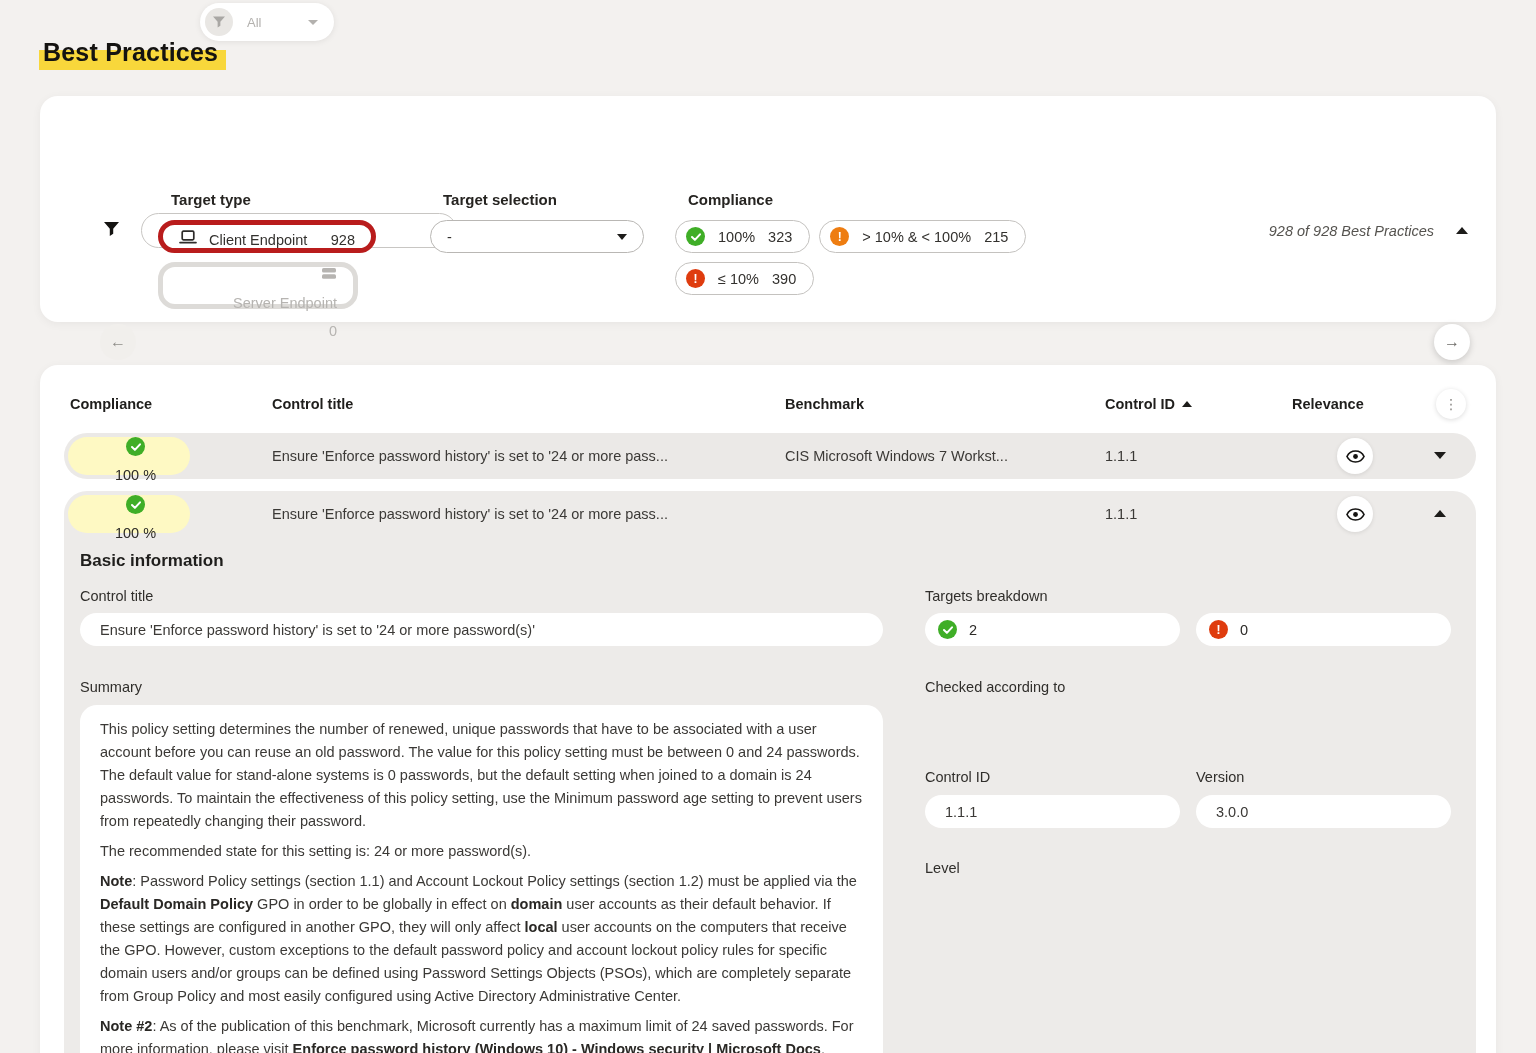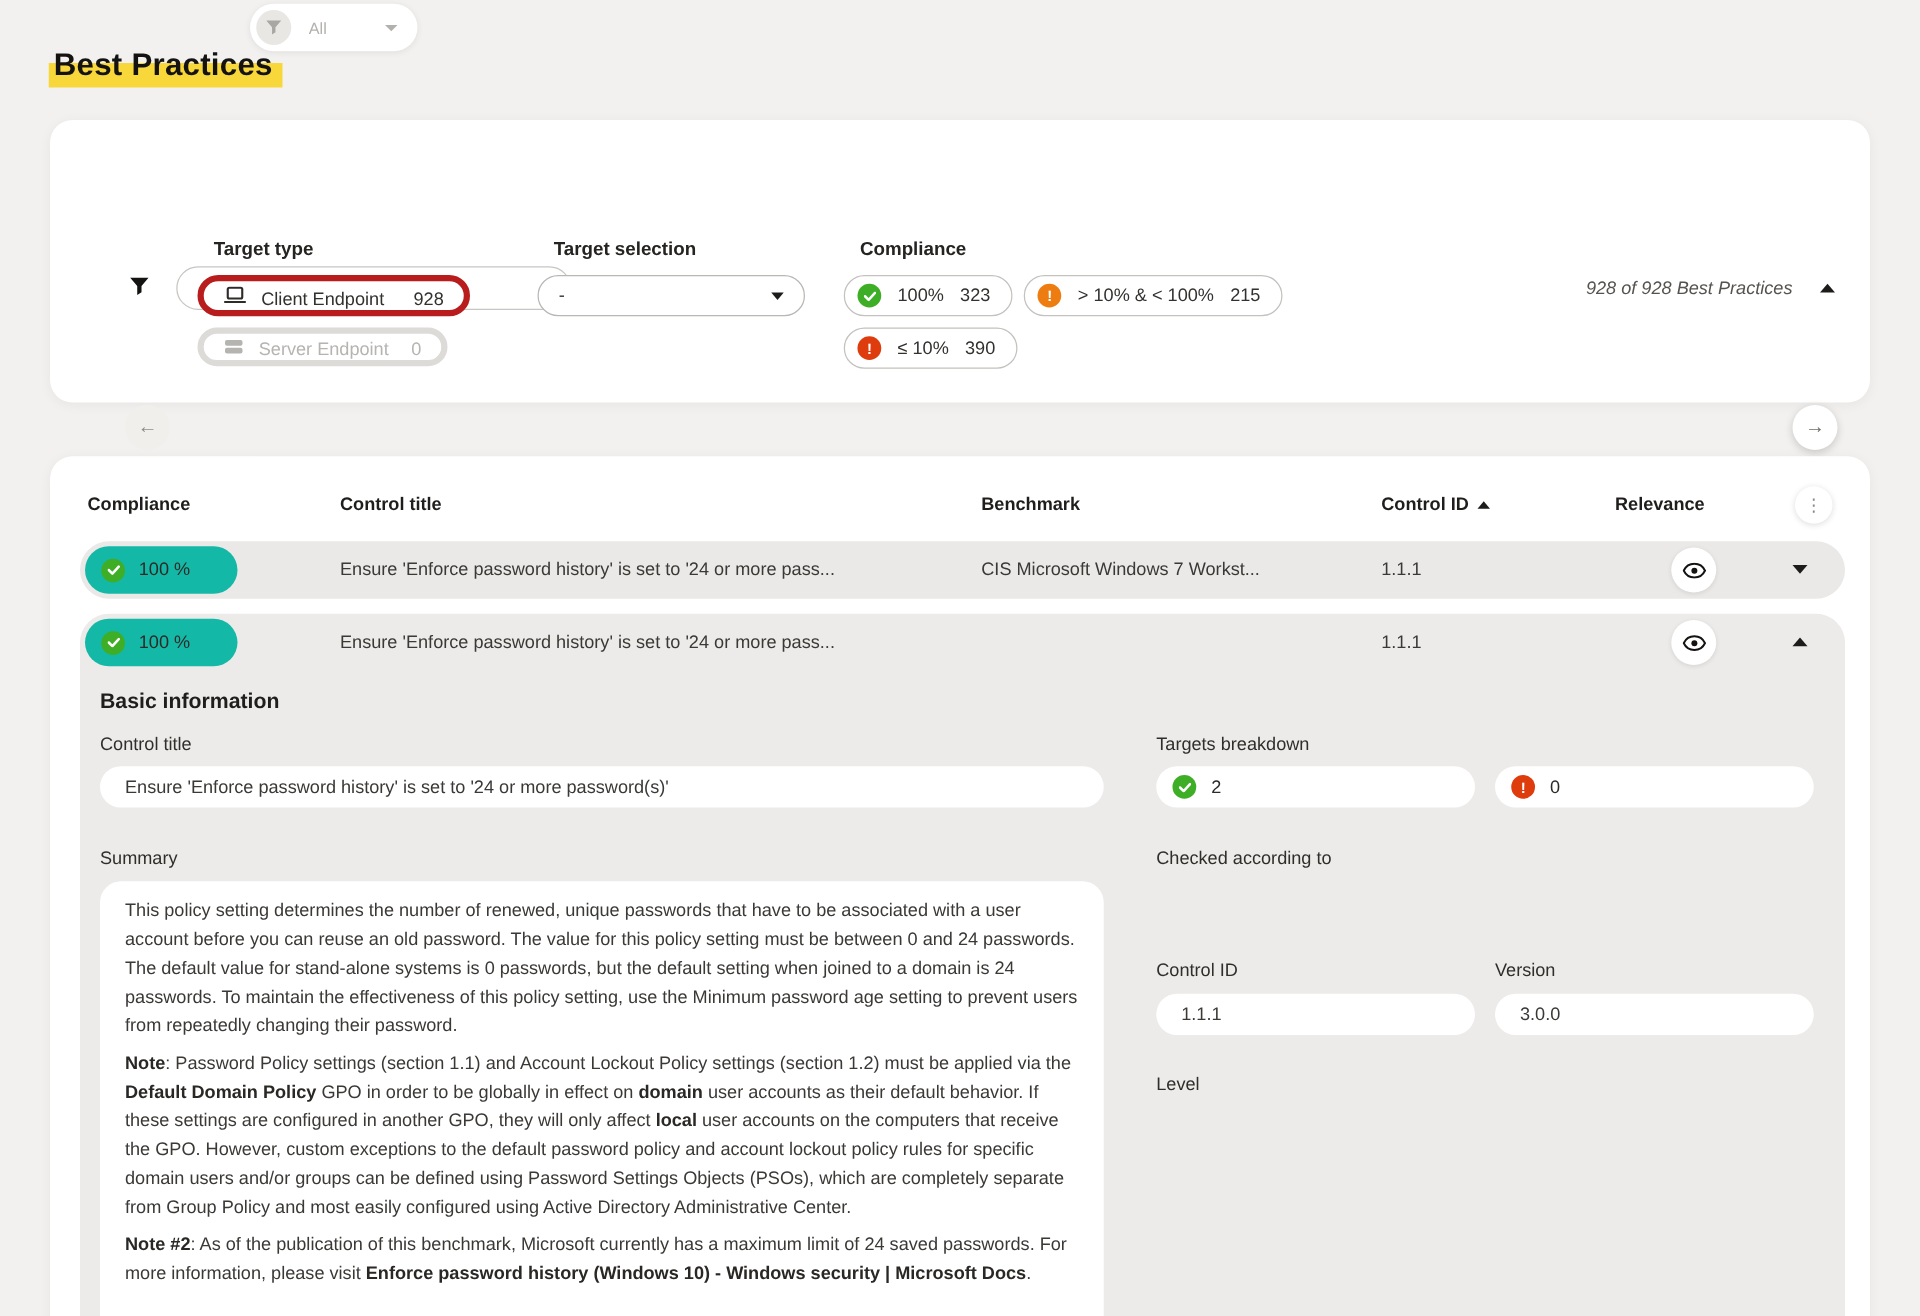--- a/index.html
+++ b/index.html
@@ -49,21 +49,21 @@
   .lbl-target-type { left:118px; }
   .lbl-target-sel  { left:390px; }
   .lbl-compliance  { left:635px; }
 
   .pill {
     display:inline-flex; align-items:flex-end; gap:12px;
     height:33px; border:5px solid #b91c1c; border-radius:17px; padding:0 16px;
     font-size:14.5px; color:#33312e; background:#fff; cursor:pointer;
   }
   .pill .count { margin-left:4px; }
-  .pill.disabled { border-color:#dddbd8; color:#b6b4b1; cursor:default; height:31px; }
+  .pill.disabled { border-color:#dddbd8; color:#b6b4b1; cursor:default; height:47px;flex-direction:column; }
   .client-pill { position:absolute; left:118px; top:124px; width:218px; }
   .server-pill { position:absolute; left:118px; top:166px; width:200px; }
   .client-pill .count, .server-pill .count { margin-left:auto; }
 
   .dropdown {
     position:absolute; left:390px; top:124px; width:214px; height:33px;
     border:1px solid #b9b7b4; border-radius:17px; background:#fff;
     display:flex; align-items:center; padding:0 16px; font-size:14.5px; color:#33312e; cursor:pointer;
   }
   .dropdown .chev { width:0; height:0; border-left:5px solid transparent; border-right:5px solid transparent; border-top:6px solid #1d1c1a; margin-left:auto; }
@@ -81,21 +81,21 @@
   .th { position:absolute; top:31px; font-size:14.5px; font-weight:700; color:#1f1e1c; cursor:pointer; }
   .th-compliance { left:30px; }  .th-title { left:232px; }  .th-benchmark { left:745px; }
   .th-id { left:1065px; display:flex; align-items:center; gap:7px; }
   .th-relevance { left:1252px; }
   .sort-asc { width:0; height:0; border-left:5px solid transparent; border-right:5px solid transparent; border-bottom:6px solid #1d1c1a; }
   .kebab-circ { position:absolute; left:1396px; top:24px; width:30px; height:30px; border-radius:50%; background:#fff; box-shadow:0 1px 5px rgba(0,0,0,0.14); display:flex; align-items:center; justify-content:center; color:#8a8885; font-size:14px; letter-spacing:0; cursor:pointer; }
 
   .trow { position:absolute; left:24px; width:1412px; height:46px; background:#ebe9e7; border-radius:23px; cursor:pointer; }
   .trow-1 { top:68px; }
   .row-inner { position:relative; width:100%; height:100%; }
-  .comp-badge { position:absolute; left:4px; top:4px; height:38px; width:122px; background:#14b8a6; border-radius:19px; display:flex; align-items:center; gap:11px; padding-left:13px; font-size:14.5px; color:#2c2a27; }
+  .comp-badge { position:absolute; left:4px; top:4px; height:38px; width:122px; background:#fef9c3; border-radius:19px; display:flex; align-items:center; gap:11px; padding-left:13px; font-size:14.5px; color:#2c2a27;flex-direction:column; }
   .cell { position:absolute; top:0; height:46px; display:flex; align-items:center; font-size:14.5px; color:#3b3936; }
   .cell-title { left:208px; } .cell-bench { left:721px; } .cell-id { left:1041px; }
   .eye-circ { position:absolute; left:1273px; top:5px; width:36px; height:36px; border-radius:50%; background:#fff; box-shadow:0 1px 4px rgba(0,0,0,0.10); display:flex; align-items:center; justify-content:center; cursor:pointer; }
   .row-caret { position:absolute; left:1370px; top:19px; }
   .caret-down { width:0; height:0; border-left:6px solid transparent; border-right:6px solid transparent; border-top:7px solid #1d1c1a; }
   .caret-up   { width:0; height:0; border-left:6px solid transparent; border-right:6px solid transparent; border-bottom:7px solid #1d1c1a; }
 
   
   .expanded { position:absolute; left:24px; top:126px; width:1412px; height:940px; background:#edebe9; border-radius:23px; }
   .exp-rowhead { position:absolute; left:0; top:0; width:100%; height:46px; cursor:pointer; }
@@ -266,20 +266,21 @@
     <span class="d-section-title">Basic information</span>
 
     <span class="d-label lbl-ctitle">Control title</span>
     <div class="d-input inp-ctitle">
       <span>Ensure 'Enforce password history' is set to '24 or more password(s)'</span>
     </div>
 
     <span class="d-label lbl-summary">Summary</span>
     <div class="summary-box">
         <p class="sum-p"><span>This policy setting determines the number of renewed, unique passwords that have to be associated with a user account before you can reuse an old password. The value for this policy setting must be between 0 and 24 passwords. The default value for stand-alone systems is 0 passwords, but the default setting when joined to a domain is 24 passwords. To maintain the effectiveness of this policy setting, use the Minimum password age setting to prevent users from repeatedly changing their password.</span></p>
+        <p class="sum-p"><span>The recommended state for this setting is: 24 or more password(s).</span></p>
         <p class="sum-p"><span class="b">Note</span><span>: Password Policy settings (section 1.1) and Account Lockout Policy settings (section 1.2) must be applied via the </span><span class="b">Default Domain Policy</span><span> GPO in order to be globally in effect on </span><span class="b">domain</span><span> user accounts as their default behavior. If these settings are configured in another GPO, they will only affect </span><span class="b">local</span><span> user accounts on the computers that receive the GPO. However, custom exceptions to the default password policy and account lockout policy rules for specific domain users and/or groups can be defined using Password Settings Objects (PSOs), which are completely separate from Group Policy and most easily configured using Active Directory Administrative Center.</span></p>
         <p class="sum-p"><span class="b">Note #2</span><span>: As of the publication of this benchmark, Microsoft currently has a maximum limit of 24 saved passwords. For more information, please visit </span><span class="b">Enforce password history (Windows 10) - Windows security | Microsoft Docs</span><span>.</span></p>
       </div>
 
     <span class="d-label lbl-targets">Targets breakdown</span>
     <div class="tgt-pill tgt-pass">
       <span class="stat-circ stat-success">
         <svg width="10" height="8" viewBox="0 0 10 8">
             <path d="M1 4l2.9 2.9L9 1.3" stroke="#fff" stroke-width="2" fill="none" stroke-linecap="round" stroke-linejoin="round"></path>
           </svg>

